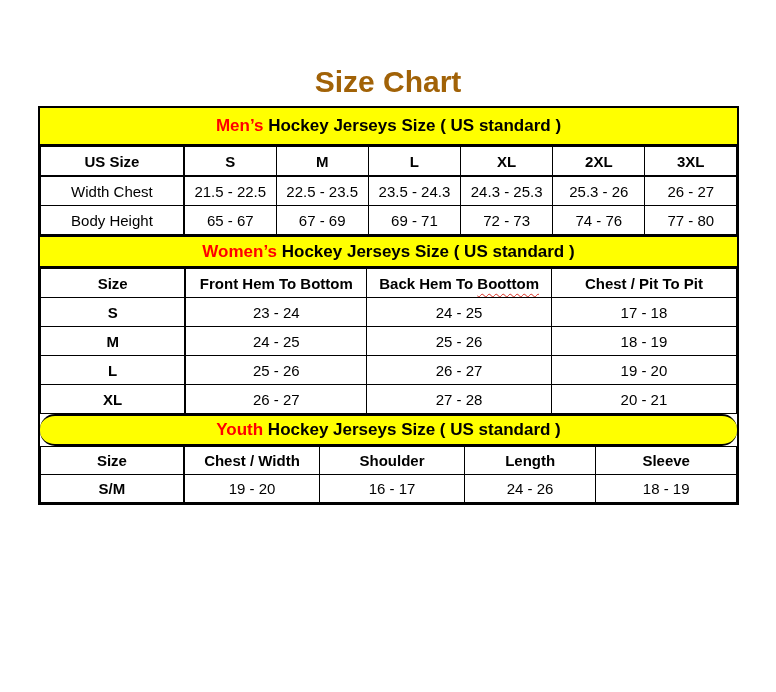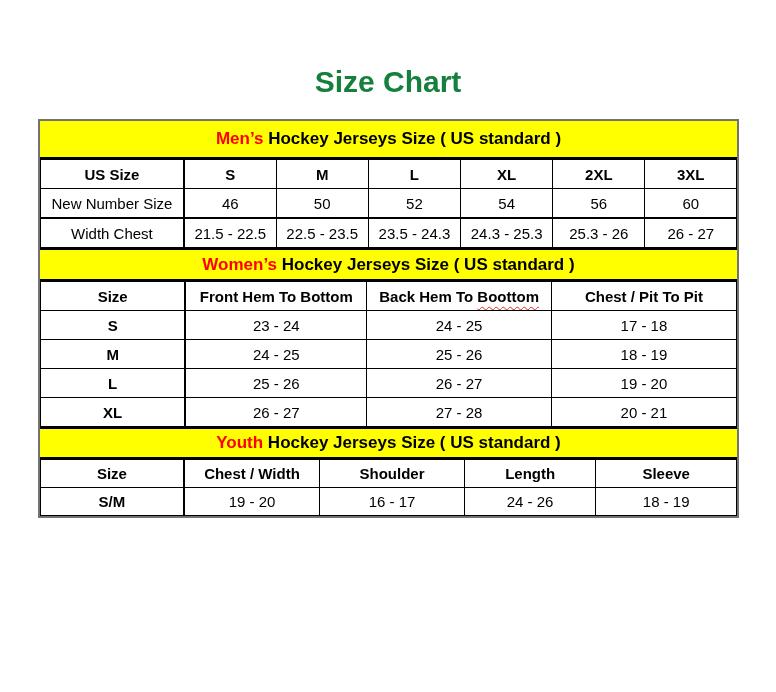--- a/index.html
+++ b/index.html
@@ -17,45 +17,45 @@
   }
   .title {
     position: absolute;
     top: 66px;
     left: 0;
     width: 776px;
     text-align: center;
     font-size: 30px;
     line-height: 32px;
     font-weight: bold;
-    color: #15803d;
+    color: #a16207;
     margin: 0;
     letter-spacing: 0px;
   }
   .chart {
     position: absolute;
-    top: 119px;
+    top: 106px;
     left: 38px;
     width: 697px;
-    border: 2px solid #737373;
+    border: 2px solid #000000;
     background: #ffffff;
   }
   .band {
     background: #FFFF00;
     display: flex;
     align-items: center;
     justify-content: center;
     gap: 0.28em;
     font-size: 17px;
     font-weight: bold;
     border-bottom: 2px solid #000000;
   }
   .band-mens   { height: 36px; }
   .band-womens { height: 29px; border-top: 2px solid #000000; }
-  .band-youth  { height: 28px; border-top: 2px solid #000000; }
+  .band-youth  { height: 28px; border-top: 2px solid #000000; border-radius: 15px; }
   .accent { color: #FF0000; }
   table.tbl {
     width: 100%;
     border-collapse: collapse;
     table-layout: fixed;
   }
   table.tbl td {
     border: 1px solid #000000;
     text-align: center;
     vertical-align: middle;
@@ -104,37 +104,37 @@
     <tbody>
       <tr class="hrow">
         <td>US Size</td>
         <td>S</td>
         <td>M</td>
         <td>L</td>
         <td>XL</td>
         <td>2XL</td>
         <td>3XL</td>
       </tr>
-      <tr>
-        <td>New Number Size</td>
-        <td>46</td>
-        <td>50</td>
-        <td>52</td>
-        <td>54</td>
-        <td>56</td>
-        <td>60</td>
-      </tr>
       <tr class="thick">
         <td>Width Chest</td>
         <td>21.5 - 22.5</td>
         <td>22.5 - 23.5</td>
         <td>23.5 - 24.3</td>
         <td>24.3 - 25.3</td>
         <td>25.3 - 26</td>
         <td>26 - 27</td>
+      </tr>
+      <tr>
+        <td>Body Height</td>
+        <td>65 - 67</td>
+        <td>67 - 69</td>
+        <td>69 - 71</td>
+        <td>72 - 73</td>
+        <td>74 - 76</td>
+        <td>77 - 80</td>
       </tr>
     </tbody>
   </table>
 
   <div class="band band-womens">
     <span class="accent">Women’s</span>
     <span>Hockey Jerseys Size ( US standard )</span>
   </div>
 
   <table class="tbl womens">

